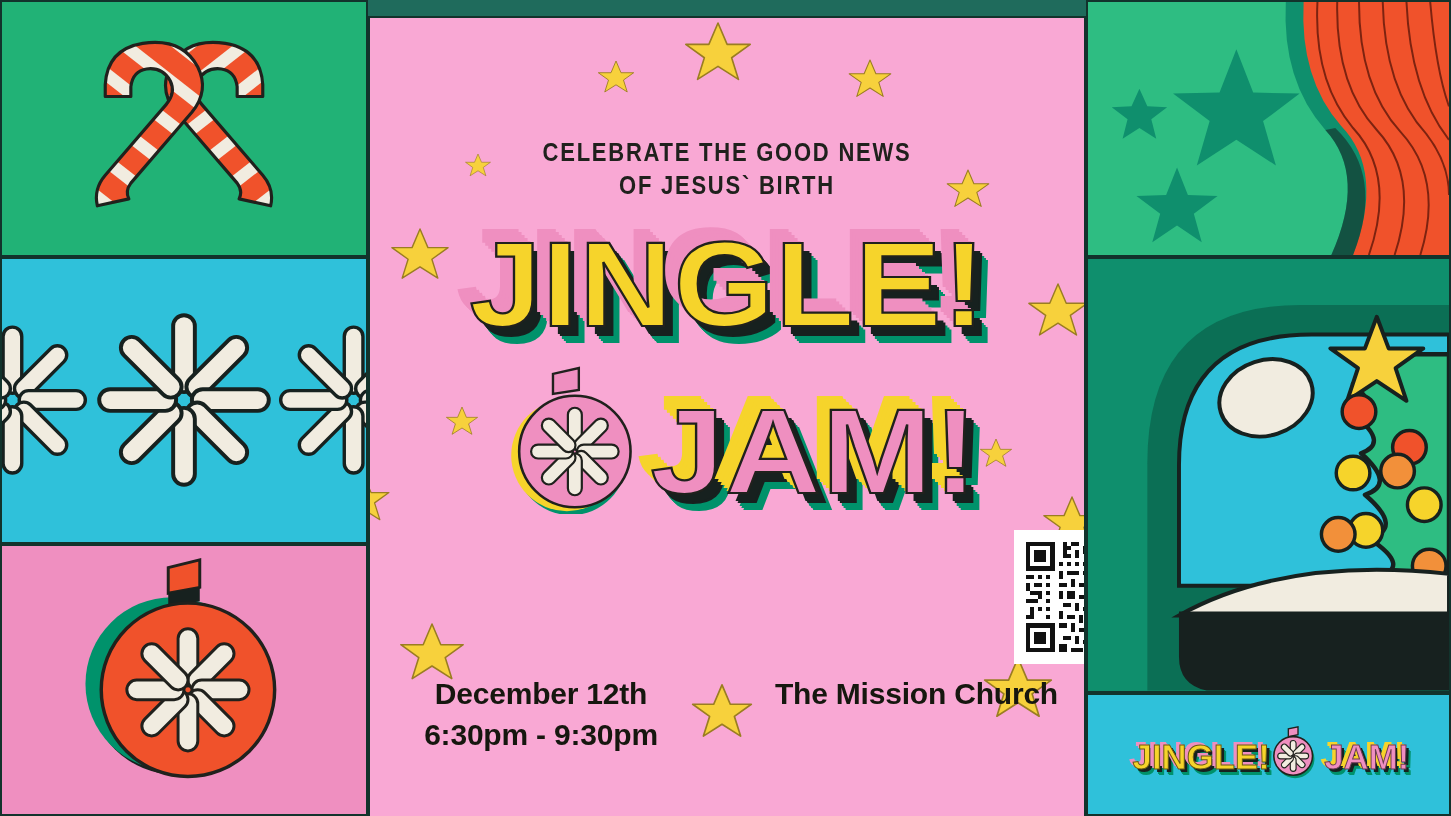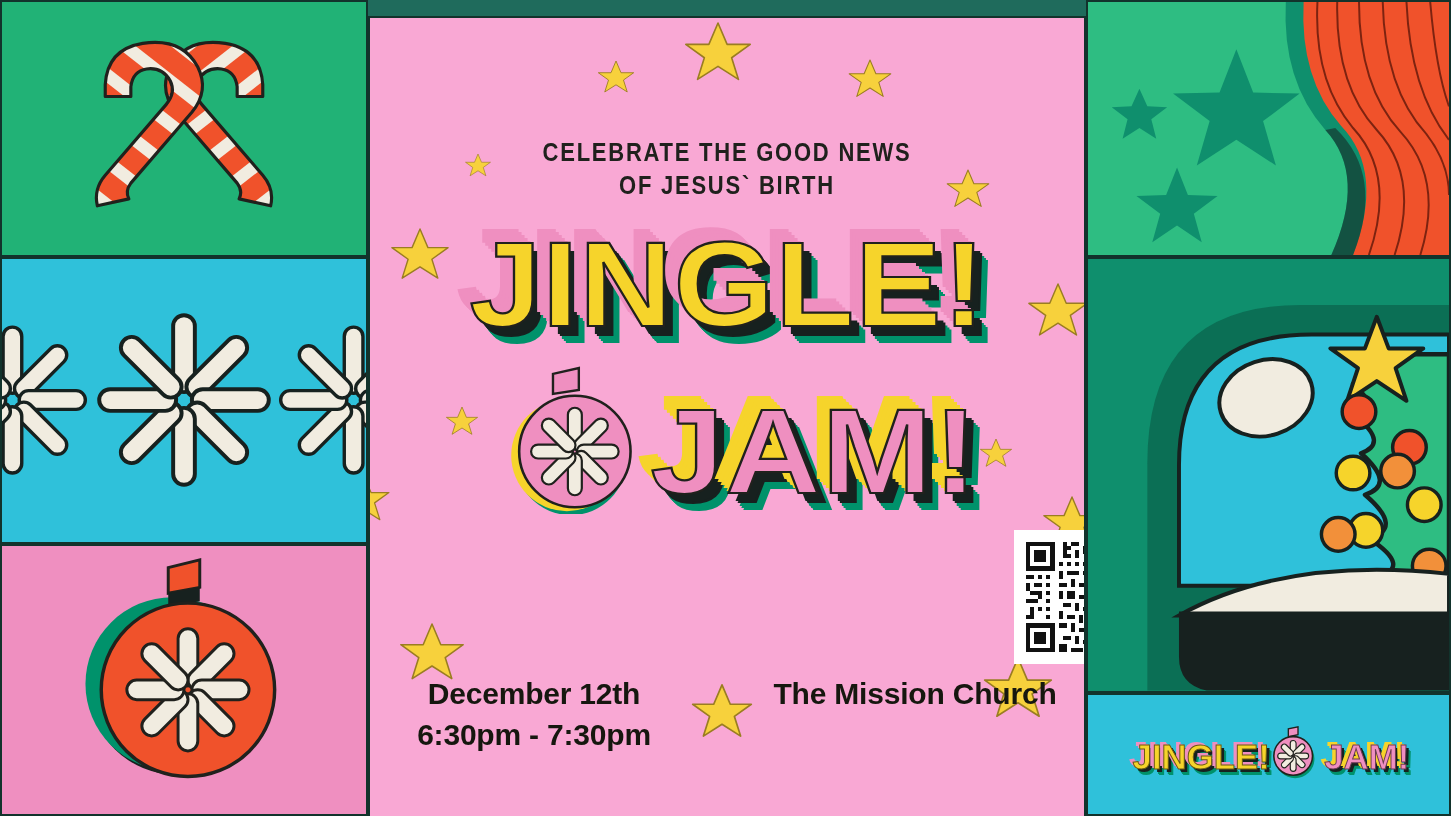--- a/index.html
+++ b/index.html
@@ -36,26 +36,26 @@
     font-family:"Liberation Sans",sans-serif;
     font-size:25px;font-weight:700;letter-spacing:2.0px;
     line-height:1.30;color:#20211d;
     transform:scaleX(.88);
   }
 
   .title-wrap{position:absolute;left:0;right:0;top:196px;height:300px;}
 
   .details{
     position:absolute;left:0;right:0;top:655px;
-    display:flex;justify-content:center;align-items:flex-start;gap:12px;
+    display:flex;justify-content:center;align-items:flex-start;gap:5px;
     color:#16170f;
   }
   .det-col{font-size:30px;font-weight:700;line-height:1.38;letter-spacing:-0.2px;}
   .det-col.left{text-align:center;width:290px;}
-  .det-col.right{text-align:center;width:300px;}
+  .det-col.right{text-align:right;width:300px;}
   .det-star{width:62px;display:flex;justify-content:center;padding-top:9px;}
 
   .qr{
     position:absolute;left:644px;top:512px;width:134px;height:134px;
     background:#ffffff;padding:8px;box-sizing:border-box;
   }
   .qr svg{image-rendering:pixelated;}
 </style>
 </head>
 <body>
@@ -282,21 +282,21 @@
           <path d="M23 14h2v1h-2z M26 13h2v1h-2z M22 16h1v2h-1z M24 16h3v1h-3z M27 17h1v2h-1z"></path>
           <path d="M23 19h2v1h-2z M26 19h1v2h-1z M22 21h3v1h-3z M25 22h2v1h-2z M27 22h1v2h-1z"></path>
           <path d="M23 24h1v2h-1z M25 25h2v1h-2z M22 27h2v1h-2z M25 27h3v1h-3z M27 25h1v1h-1z"></path>
         </g>
       </svg>
     </div>
 
     <div class="details">
       <div class="det-col left">
         <div>December 12th</div>
-        <div>6:30pm - 7:30pm</div>
+        <div>6:30pm - 9:30pm</div>
       </div>
       <div class="det-star">
         <svg width="44" height="44" viewBox="-55 -55 110 110">
           <polygon points="0,-50 14.7,-15.5 52,-15.5 22,6 33,41 0,20 -33,41 -22,6 -52,-15.5 -14.7,-15.5" fill="#f7d13c" stroke="#9a7d22" stroke-width="3" stroke-linejoin="round"></polygon>
         </svg>
       </div>
       <div class="det-col right">
         <div>The Mission Church</div>
       </div>
     </div>

